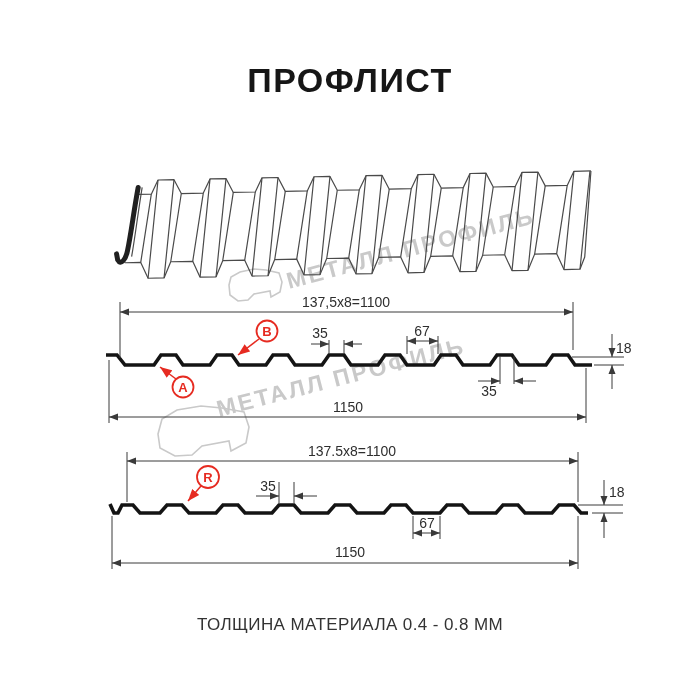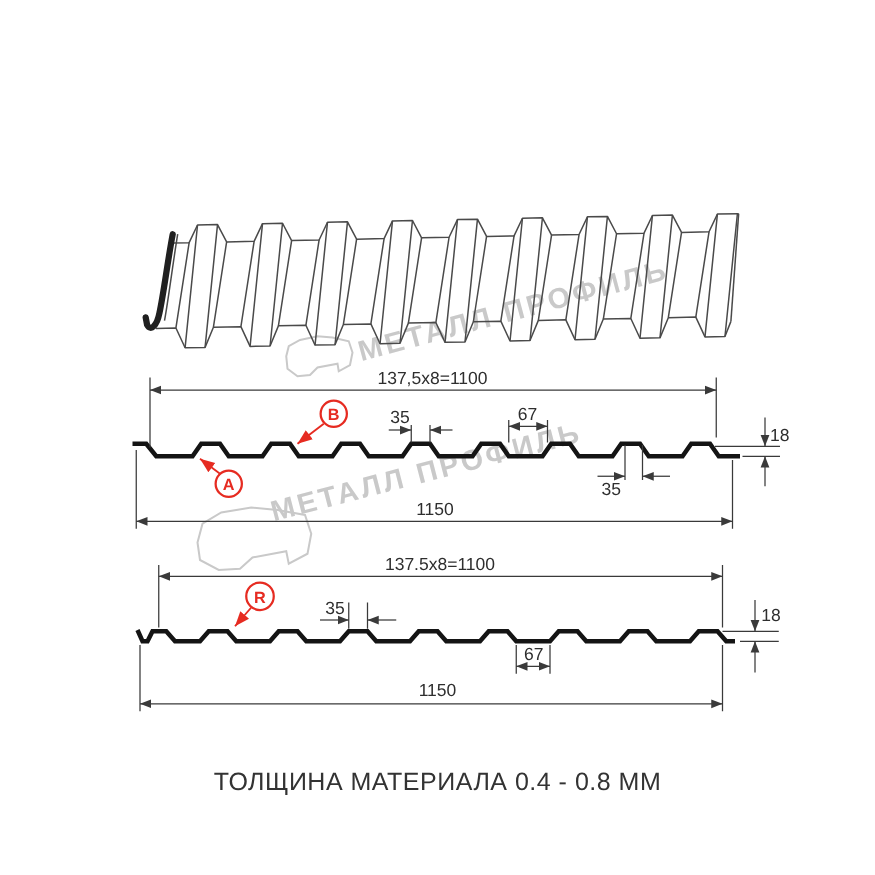--- a/index.html
+++ b/index.html
@@ -9,38 +9,39 @@
   }
   .header{position:absolute;top:62px;left:0;width:700px;text-align:center;}
   .title{
     font-size:34px;font-weight:bold;color:#161616;letter-spacing:1.5px;line-height:1.1;
   }
   .subtitle{
     margin-top:7px;font-size:16px;font-weight:bold;color:#1d1d1d;letter-spacing:1px;
   }
   .footer{
     position:absolute;top:615px;left:0;width:700px;text-align:center;
-    font-size:20px;font-weight:500;color:#333333;letter-spacing:0.4px;
+    font-size:17px;font-weight:500;color:#333333;letter-spacing:0.4px;
   }
   svg{position:absolute;top:0;left:0;}
   .dim{stroke:#3a3a3a;stroke-width:1;fill:none;}
   .dimtext{font-size:14px;fill:#2e2e2e;}
   .wave{stroke:#141414;stroke-width:3.6;fill:none;stroke-linejoin:miter;}
   .sheet{stroke:#4a4a4a;stroke-width:1.2;fill:none;stroke-linejoin:round;}
   .sheetdark{stroke:#202020;stroke-width:5;fill:none;stroke-linecap:round;}
   .wm{stroke:#c9c9c9;stroke-width:1.6;fill:none;}
   .wmtext{font-size:23px;font-weight:bold;fill:#c9c9c9;letter-spacing:2.5px;}
   .red{stroke:#e62b21;stroke-width:1.8;fill:none;}
   .redleader{stroke:#e62b21;stroke-width:1.5;fill:none;}
   .redletter{font-size:13px;font-weight:bold;fill:#e62b21;text-anchor:middle;}
 </style>
 </head>
 <body>
 
 <div class="header">
+  <div class="title">ПРОФЛИСТ</div>
 </div>
 
 <svg width="700" height="700" viewBox="0 0 700 700">
   <defs>
     <marker id="ah" viewBox="0 0 10 8" refX="9" refY="4" markerWidth="10" markerHeight="8" orient="auto-start-reverse">
       <path d="M0,0.5 L9,4 L0,7.5 Z" fill="#3a3a3a"></path>
     </marker>
     <marker id="ahr" viewBox="0 0 10 8" refX="9" refY="4" markerWidth="9" markerHeight="7" orient="auto-start-reverse">
       <path d="M0,0.5 L9,4 L0,7.5 Z" fill="#e62b21"></path>
     </marker>

